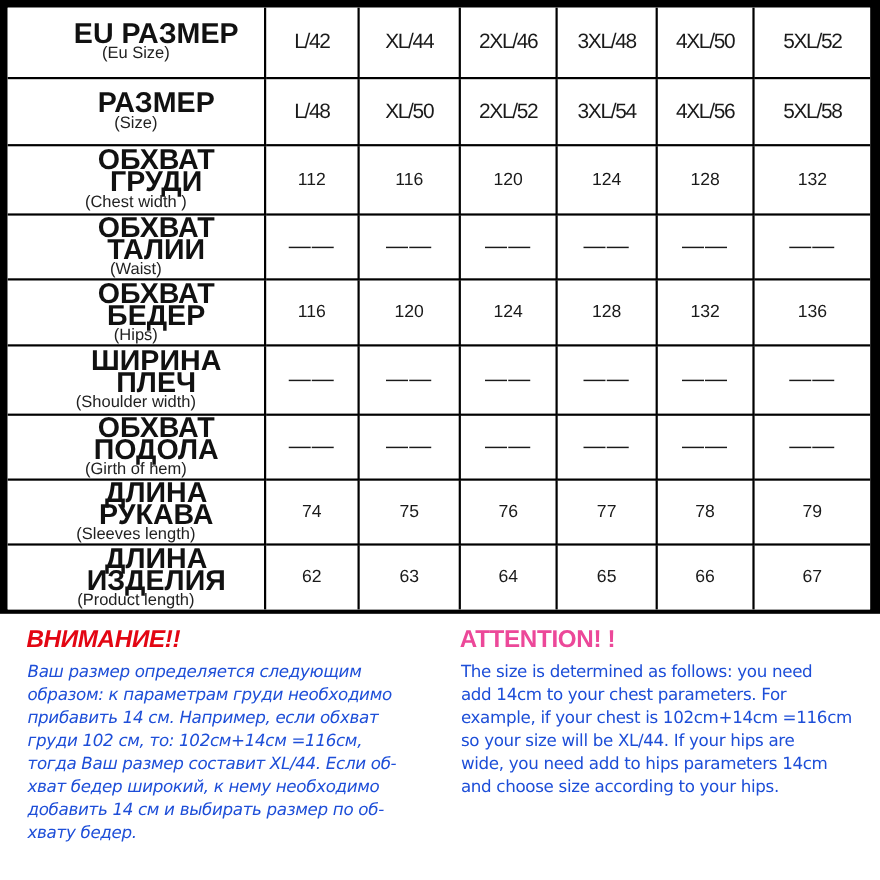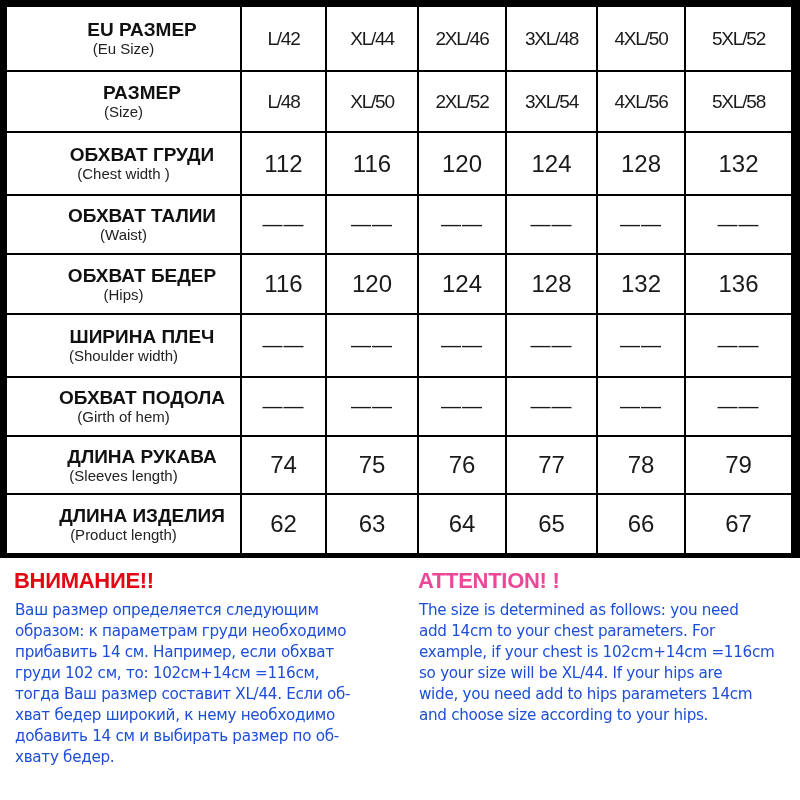--- a/index.html
+++ b/index.html
@@ -17,29 +17,29 @@
   }
   table.size-table td {
     border: 2px solid #000; padding: 0; text-align: center; vertical-align: middle;
     background: #fff;
   }
   table.size-table tr:first-child td { border-top: none; }
   table.size-table tr:last-child td { border-bottom: none; }
   table.size-table td:first-child { border-left: none; }
   table.size-table td:last-child { border-right: none; }
 
-  .label-ru { display: block; font-weight: bold; font-size: 19px; line-height: 20px; color: #111; padding-left: 37px; }
+  .label-ru { display: block; font-weight: bold; font-size: 26px; line-height: 20px; color: #111; padding-left: 37px; }
   .label-en { display: block; font-size: 15px; line-height: 17px; color: #222; }
-  .val { font-size: 24px; color: #1a1a1a; }
+  .val { font-size: 16px; color: #1a1a1a; }
   .val.size-code { font-size: 19px; letter-spacing: -1.2px; }
   .val.dash { font-size: 20px; letter-spacing: 1px; }
 
   .notes { position: absolute; top: 566px; left: 0; width: 800px; }
   .note-col { position: absolute; top: 0; }
-  .note-col.ru { left: 14px; width: 385px; }
+  .note-col.ru { left: 24px; width: 385px; font-style: italic; }
   .note-col.en { left: 418px; width: 382px; }
   .note-title { font-family: "Liberation Sans", sans-serif; font-weight: bold;
                 font-size: 22px; line-height: 30px; margin: 0; letter-spacing: -0.3px; }
   .note-body { font-family: "DejaVu Sans", sans-serif; font-size: 15.2px; line-height: 21px;
                margin: 4px 0 0 1px; color: #1d4ed8; letter-spacing: -0.3px; }
   .note-body span { display: block; white-space: nowrap; }
 </style>
 </head>
 <body>
 

